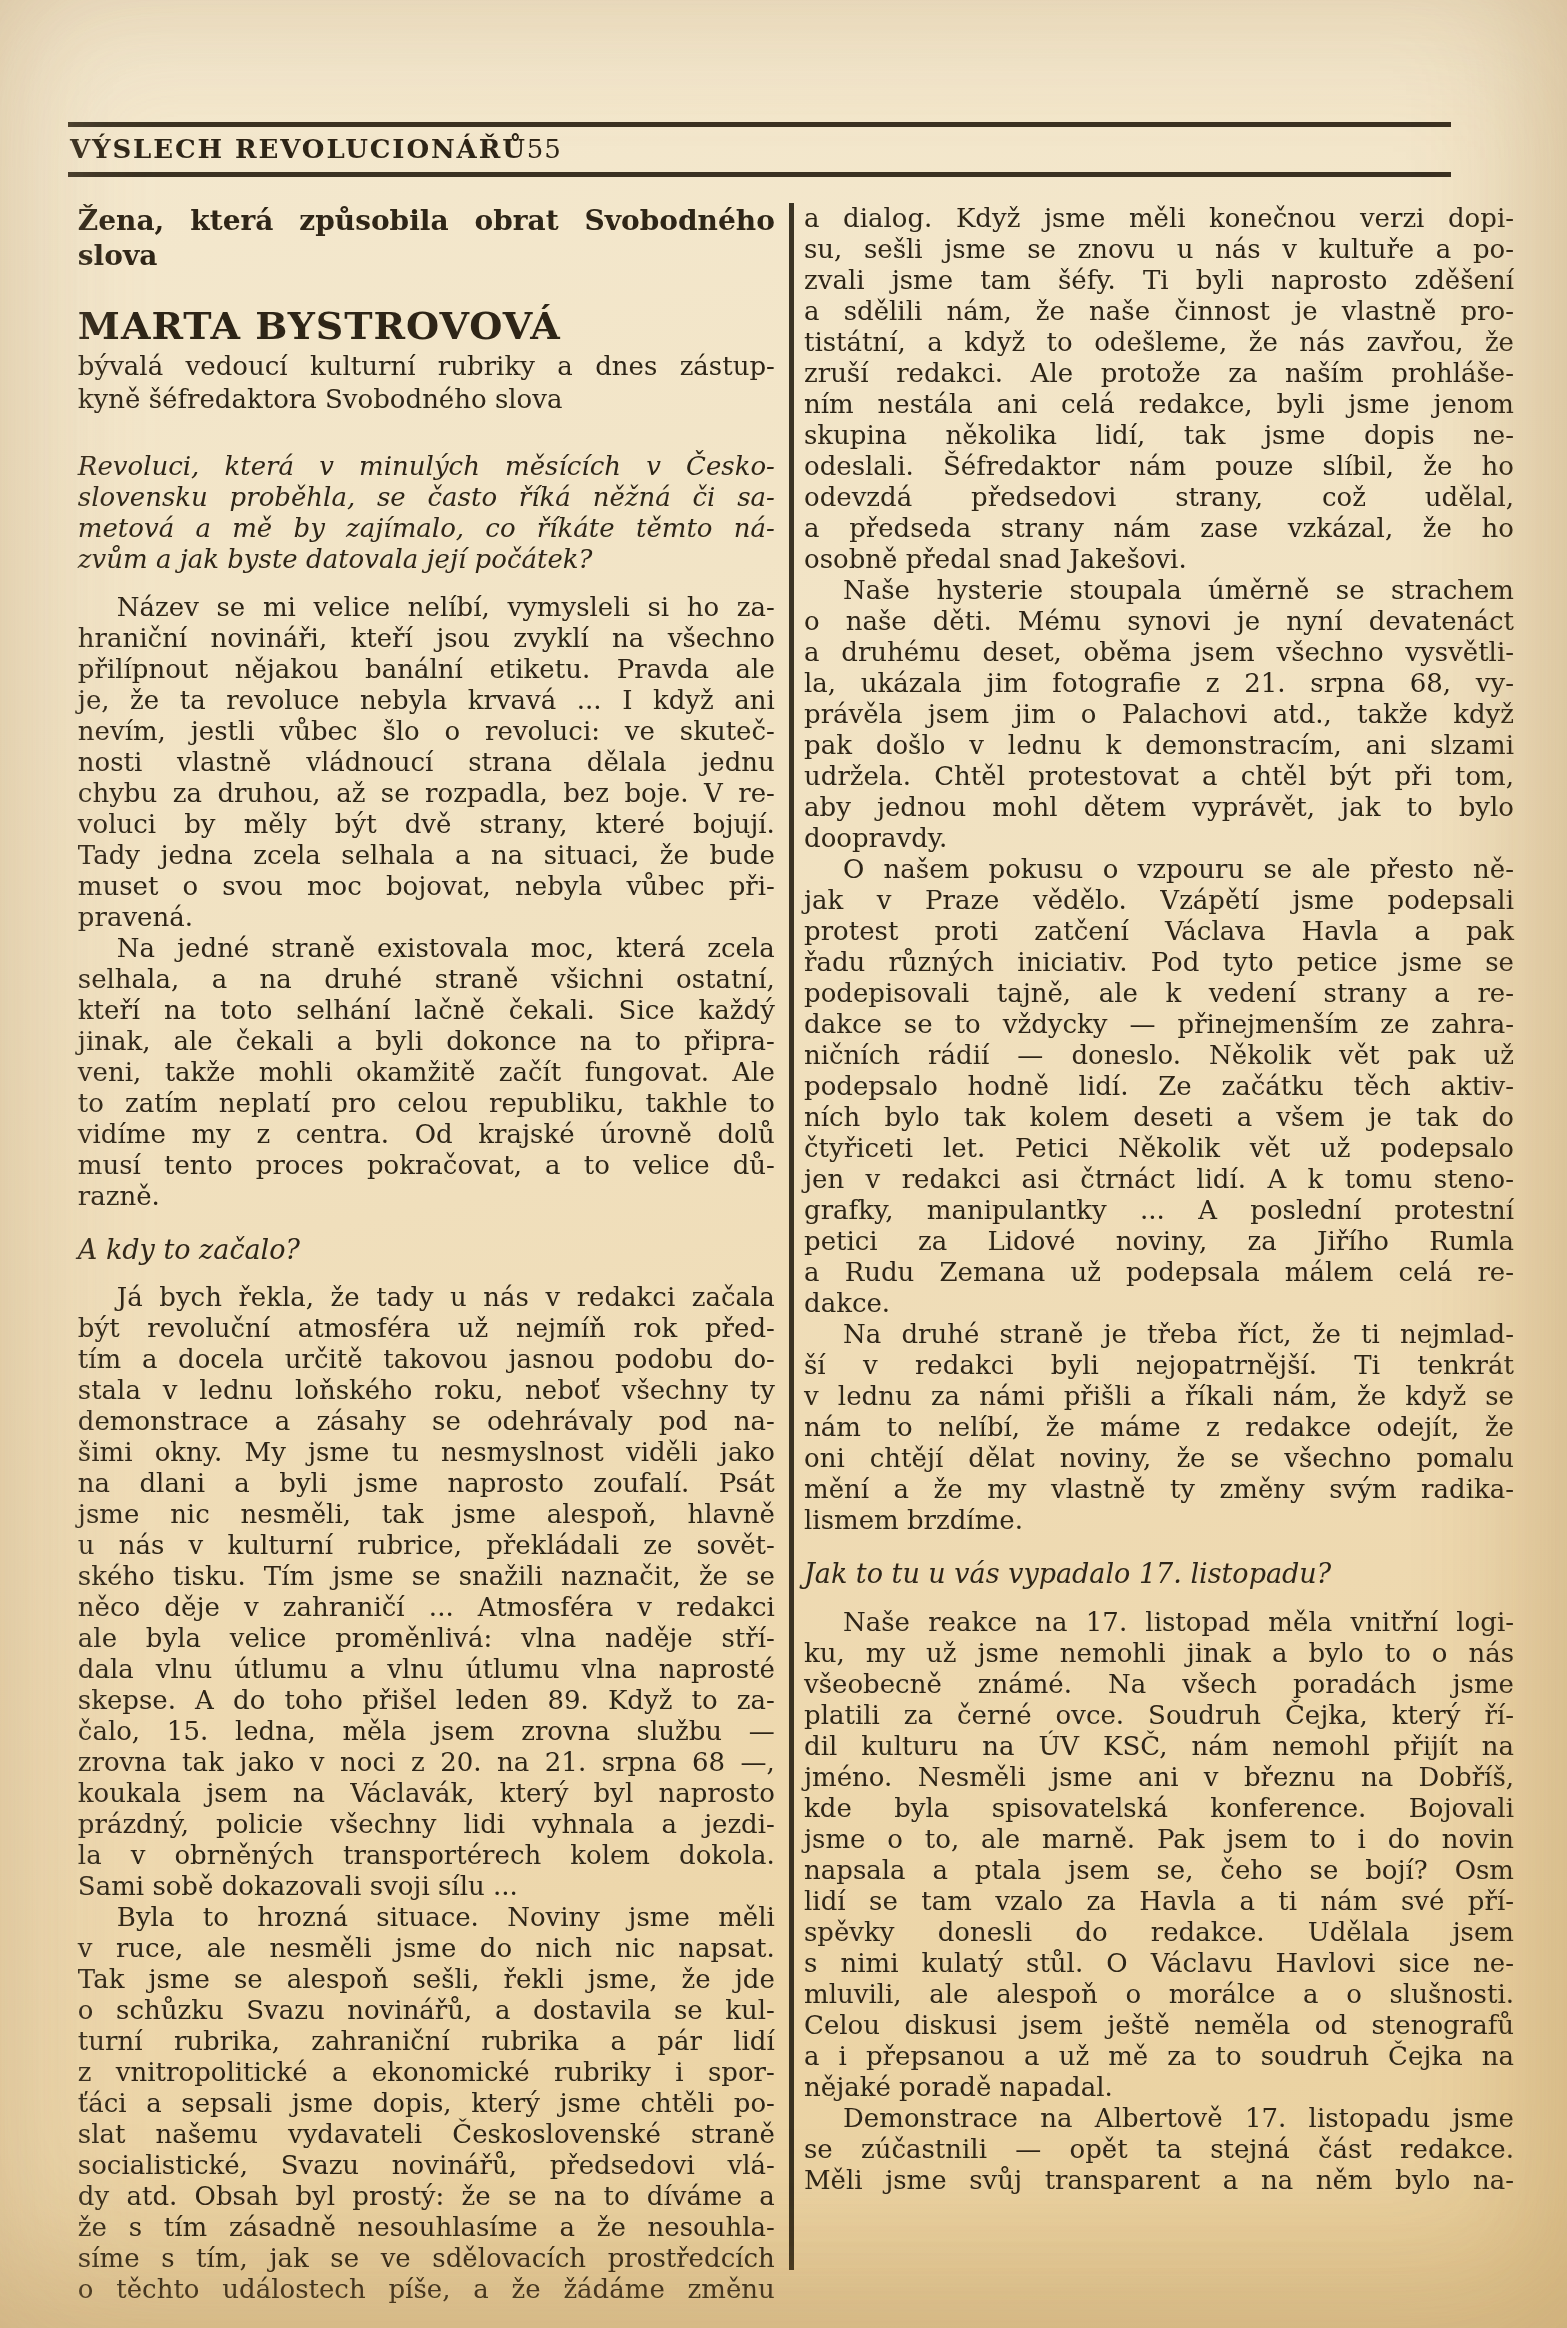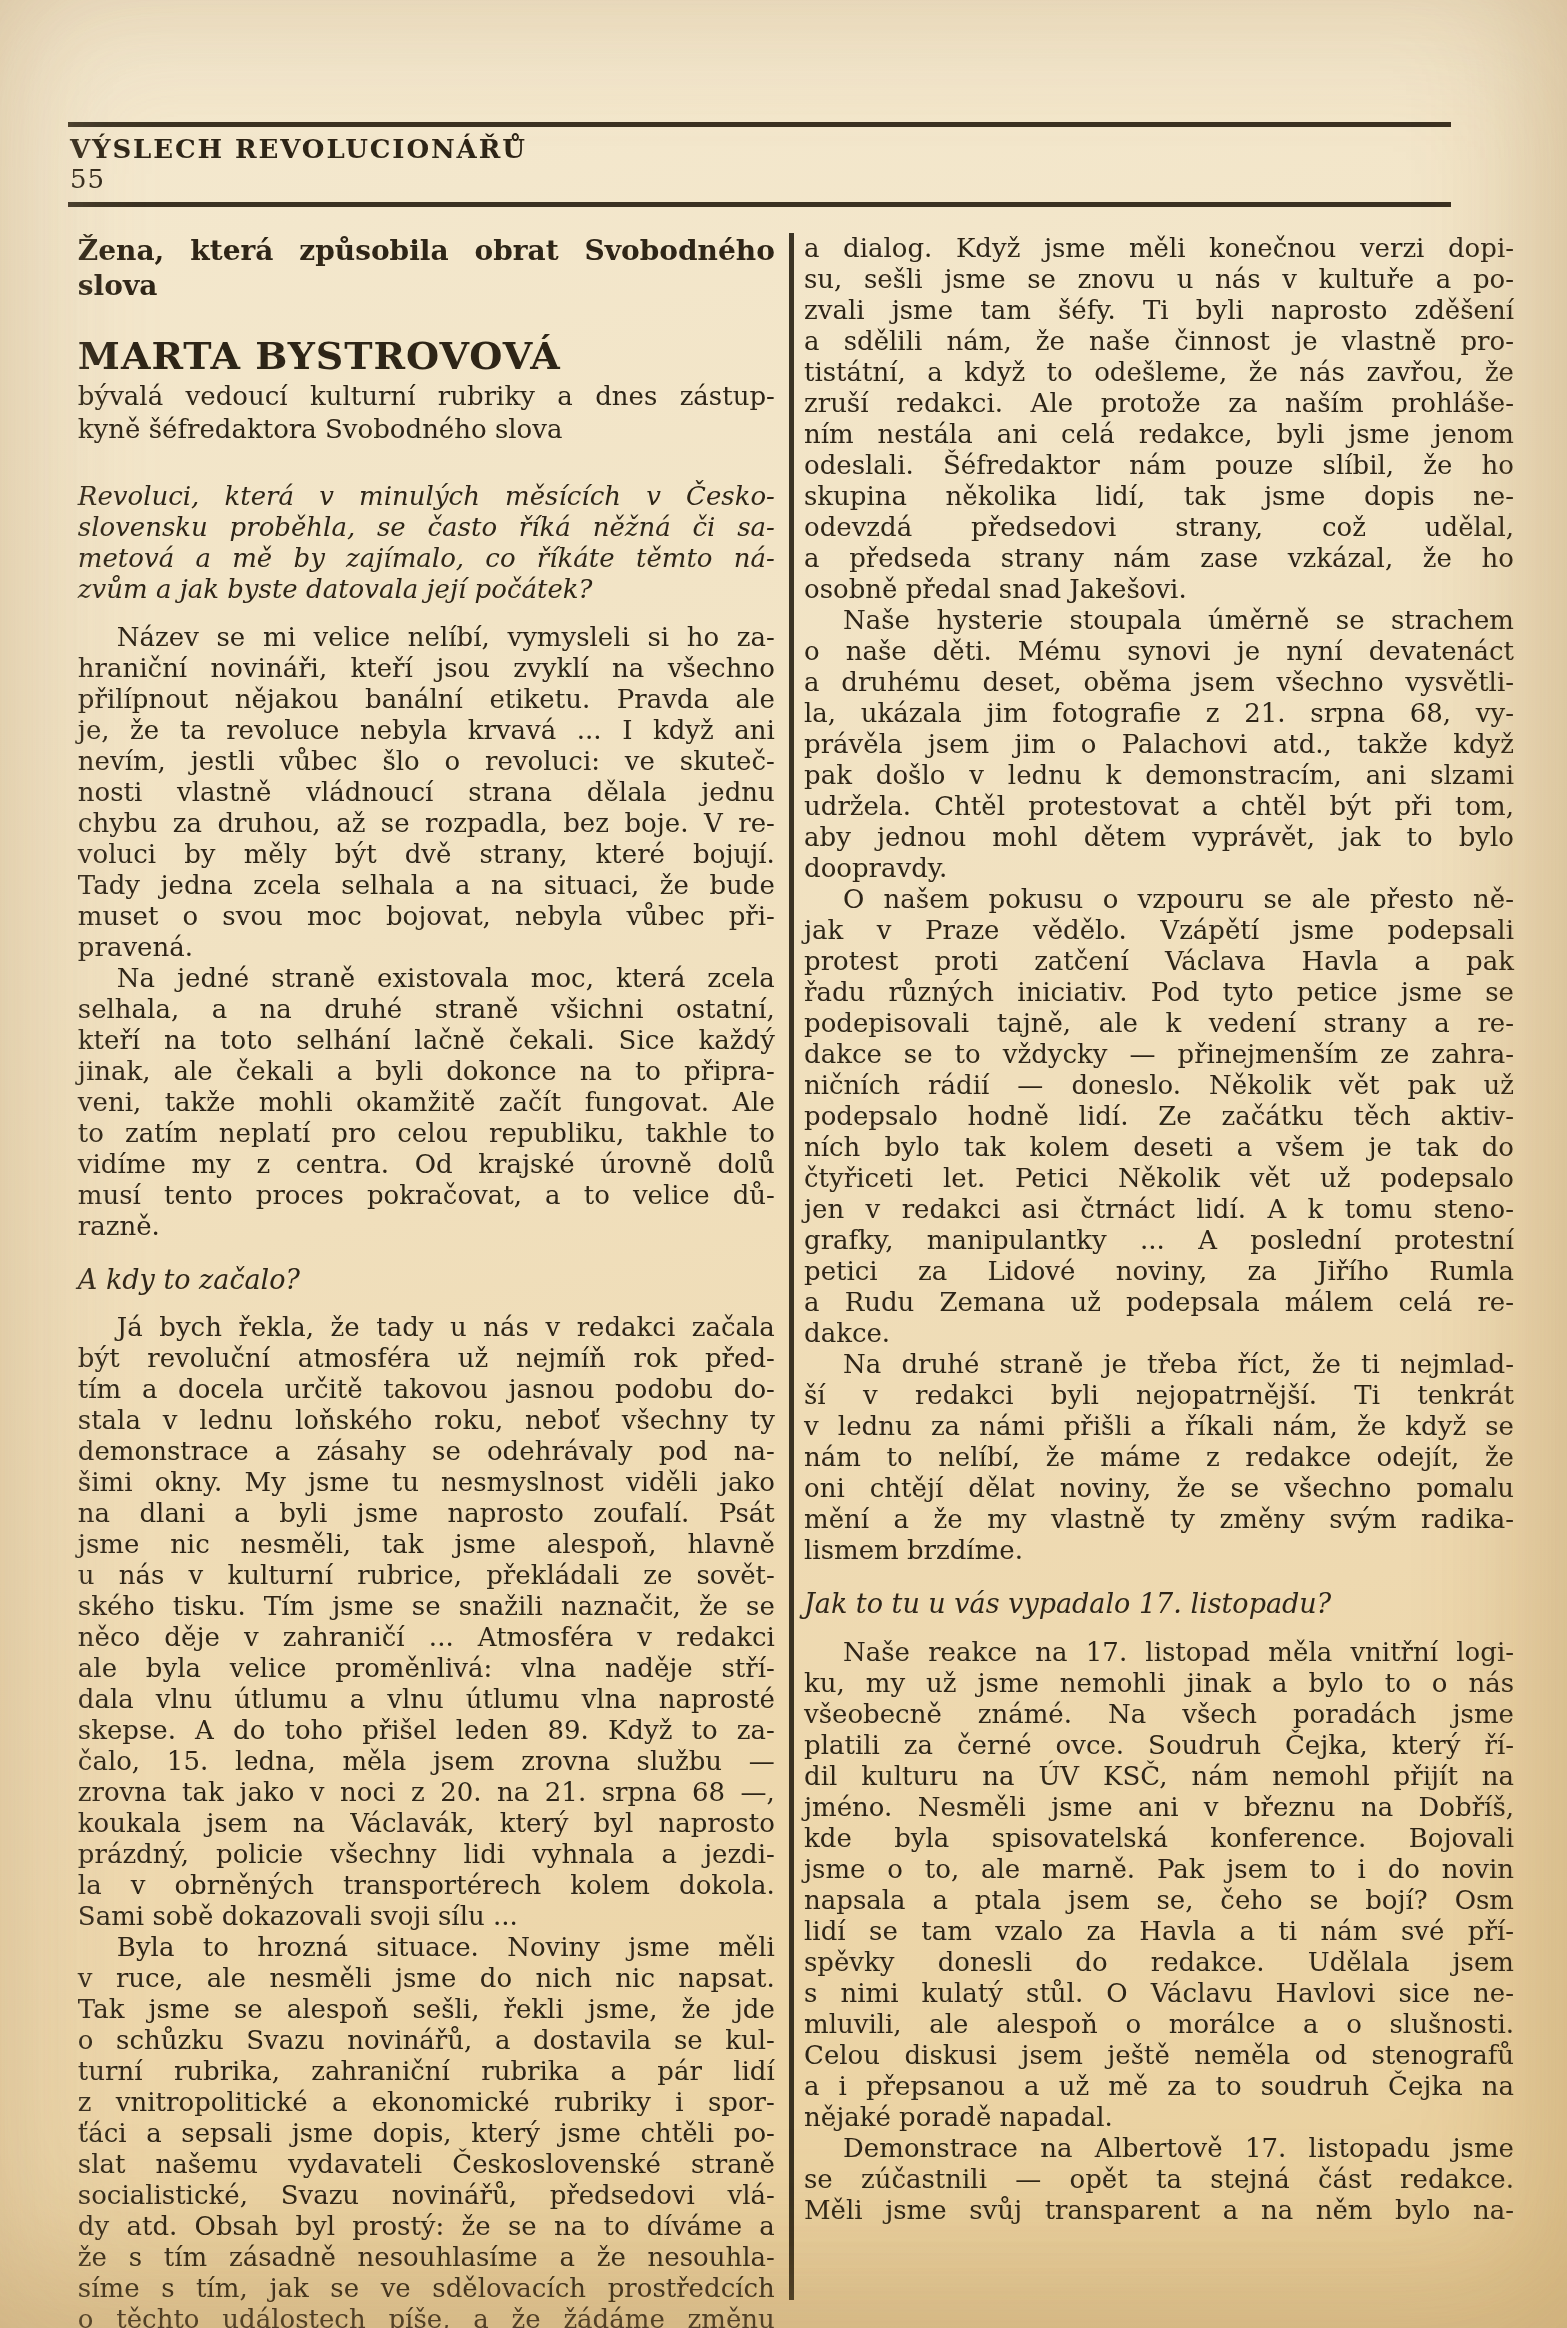--- a/index.html
+++ b/index.html
@@ -14,21 +14,21 @@
     box-sizing:border-box;
     padding:122px 53px 0 68px;
   }
   .page::after{
     content:"";position:absolute;inset:0;pointer-events:none;
     box-shadow:inset 0 0 146px rgba(146,100,38,.22), inset -24px -68px 136px rgba(150,103,40,.18), inset 39px 19.4px 116px rgba(255,248,230,.25);
   }
   .hdr{margin-right:63px;}
   .rule{height:4.9px;background:#2a2214;opacity:.92;}
   .rule.thin{height:4.9px;}
-  .hdr-row{display:flex;justify-content:flex-end;align-items:baseline;padding:6.8px 1.9px 8.7px 1.9px;flex-direction:column;}
+  .hdr-row{display:flex;justify-content:flex-start;align-items:baseline;padding:6.8px 1.9px 8.7px 1.9px;}
   .hdr-title{font-weight:bold;font-size:26px;letter-spacing:1.9px;}
   .hdr-num{font-weight:normal;font-size:26px;letter-spacing:1px;}
   .columns{display:flex;margin-top:26px;justify-content:flex-end;}
   .col-left{width:697px;}
   .col-right{width:710px;}
   .divider{width:4.9px;background:#272013;margin:0 9.7px 0 14.6px;height:2067px;align-self:flex-start;opacity:.9;}
   
   .line{font-size:26px;line-height:31px;text-justify:inter-word;}
   .line.j{text-align:justify;text-align-last:justify;}
   .line.ind{text-indent:39px;}
@@ -140,22 +140,22 @@
     <div class="divider"></div>
     <div class="col-right">
         <div class="block body">
           <div class="line j">a dialog. Když jsme měli konečnou verzi dopi-</div>
           <div class="line j">su, sešli jsme se znovu u nás v kultuře a po-</div>
           <div class="line j">zvali jsme tam šéfy. Ti byli naprosto zděšení</div>
           <div class="line j">a sdělili nám, že naše činnost je vlastně pro-</div>
           <div class="line j">tistátní, a když to odešleme, že nás zavřou, že</div>
           <div class="line j">zruší redakci. Ale protože za naším prohláše-</div>
           <div class="line j">ním nestála ani celá redakce, byli jsme jenom</div>
+          <div class="line j">skupina několika lidí, tak jsme dopis ne-</div>
           <div class="line j">odeslali. Šéfredaktor nám pouze slíbil, že ho</div>
-          <div class="line j">skupina několika lidí, tak jsme dopis ne-</div>
           <div class="line j">odevzdá předsedovi strany, což udělal,</div>
           <div class="line j">a předseda strany nám zase vzkázal, že ho</div>
           <div class="line">osobně předal snad Jakešovi.</div>
         </div>
         <div class="block body">
           <div class="line j ind">Naše hysterie stoupala úměrně se strachem</div>
           <div class="line j">o naše děti. Mému synovi je nyní devatenáct</div>
           <div class="line j">a druhému deset, oběma jsem všechno vysvětli-</div>
           <div class="line j">la, ukázala jim fotografie z 21. srpna 68, vy-</div>
           <div class="line j">právěla jsem jim o Palachovi atd., takže když</div>

